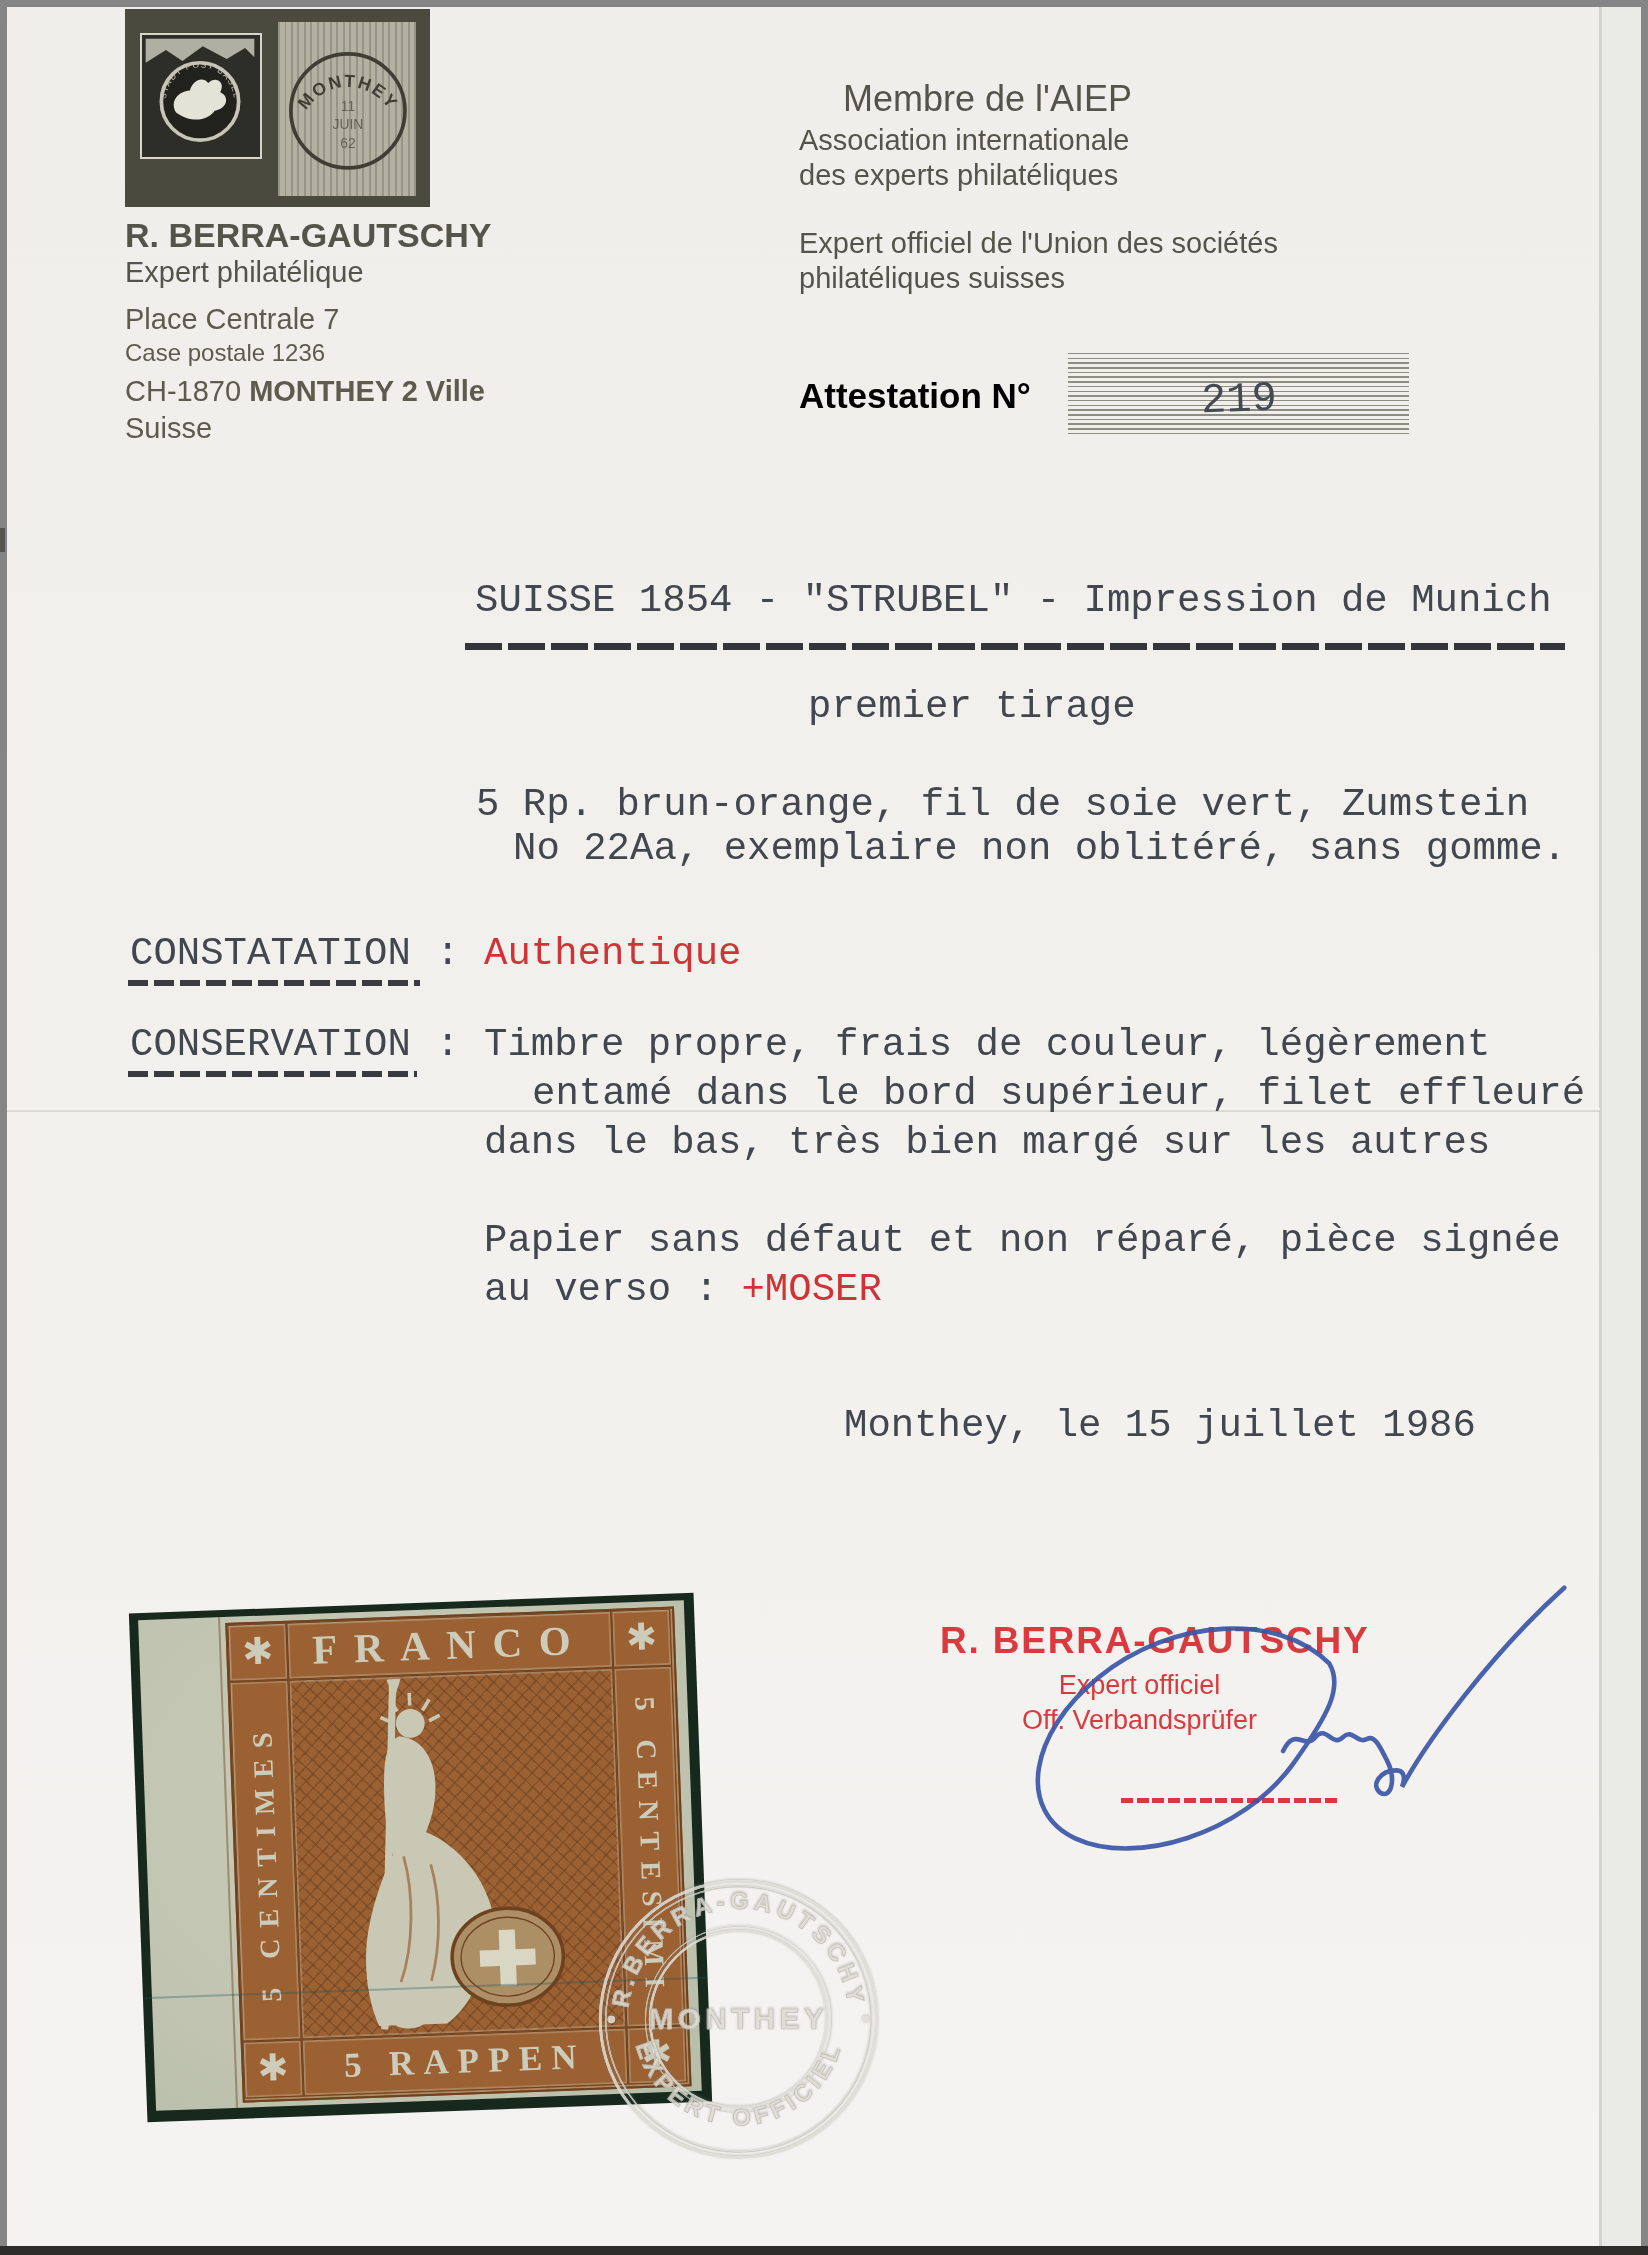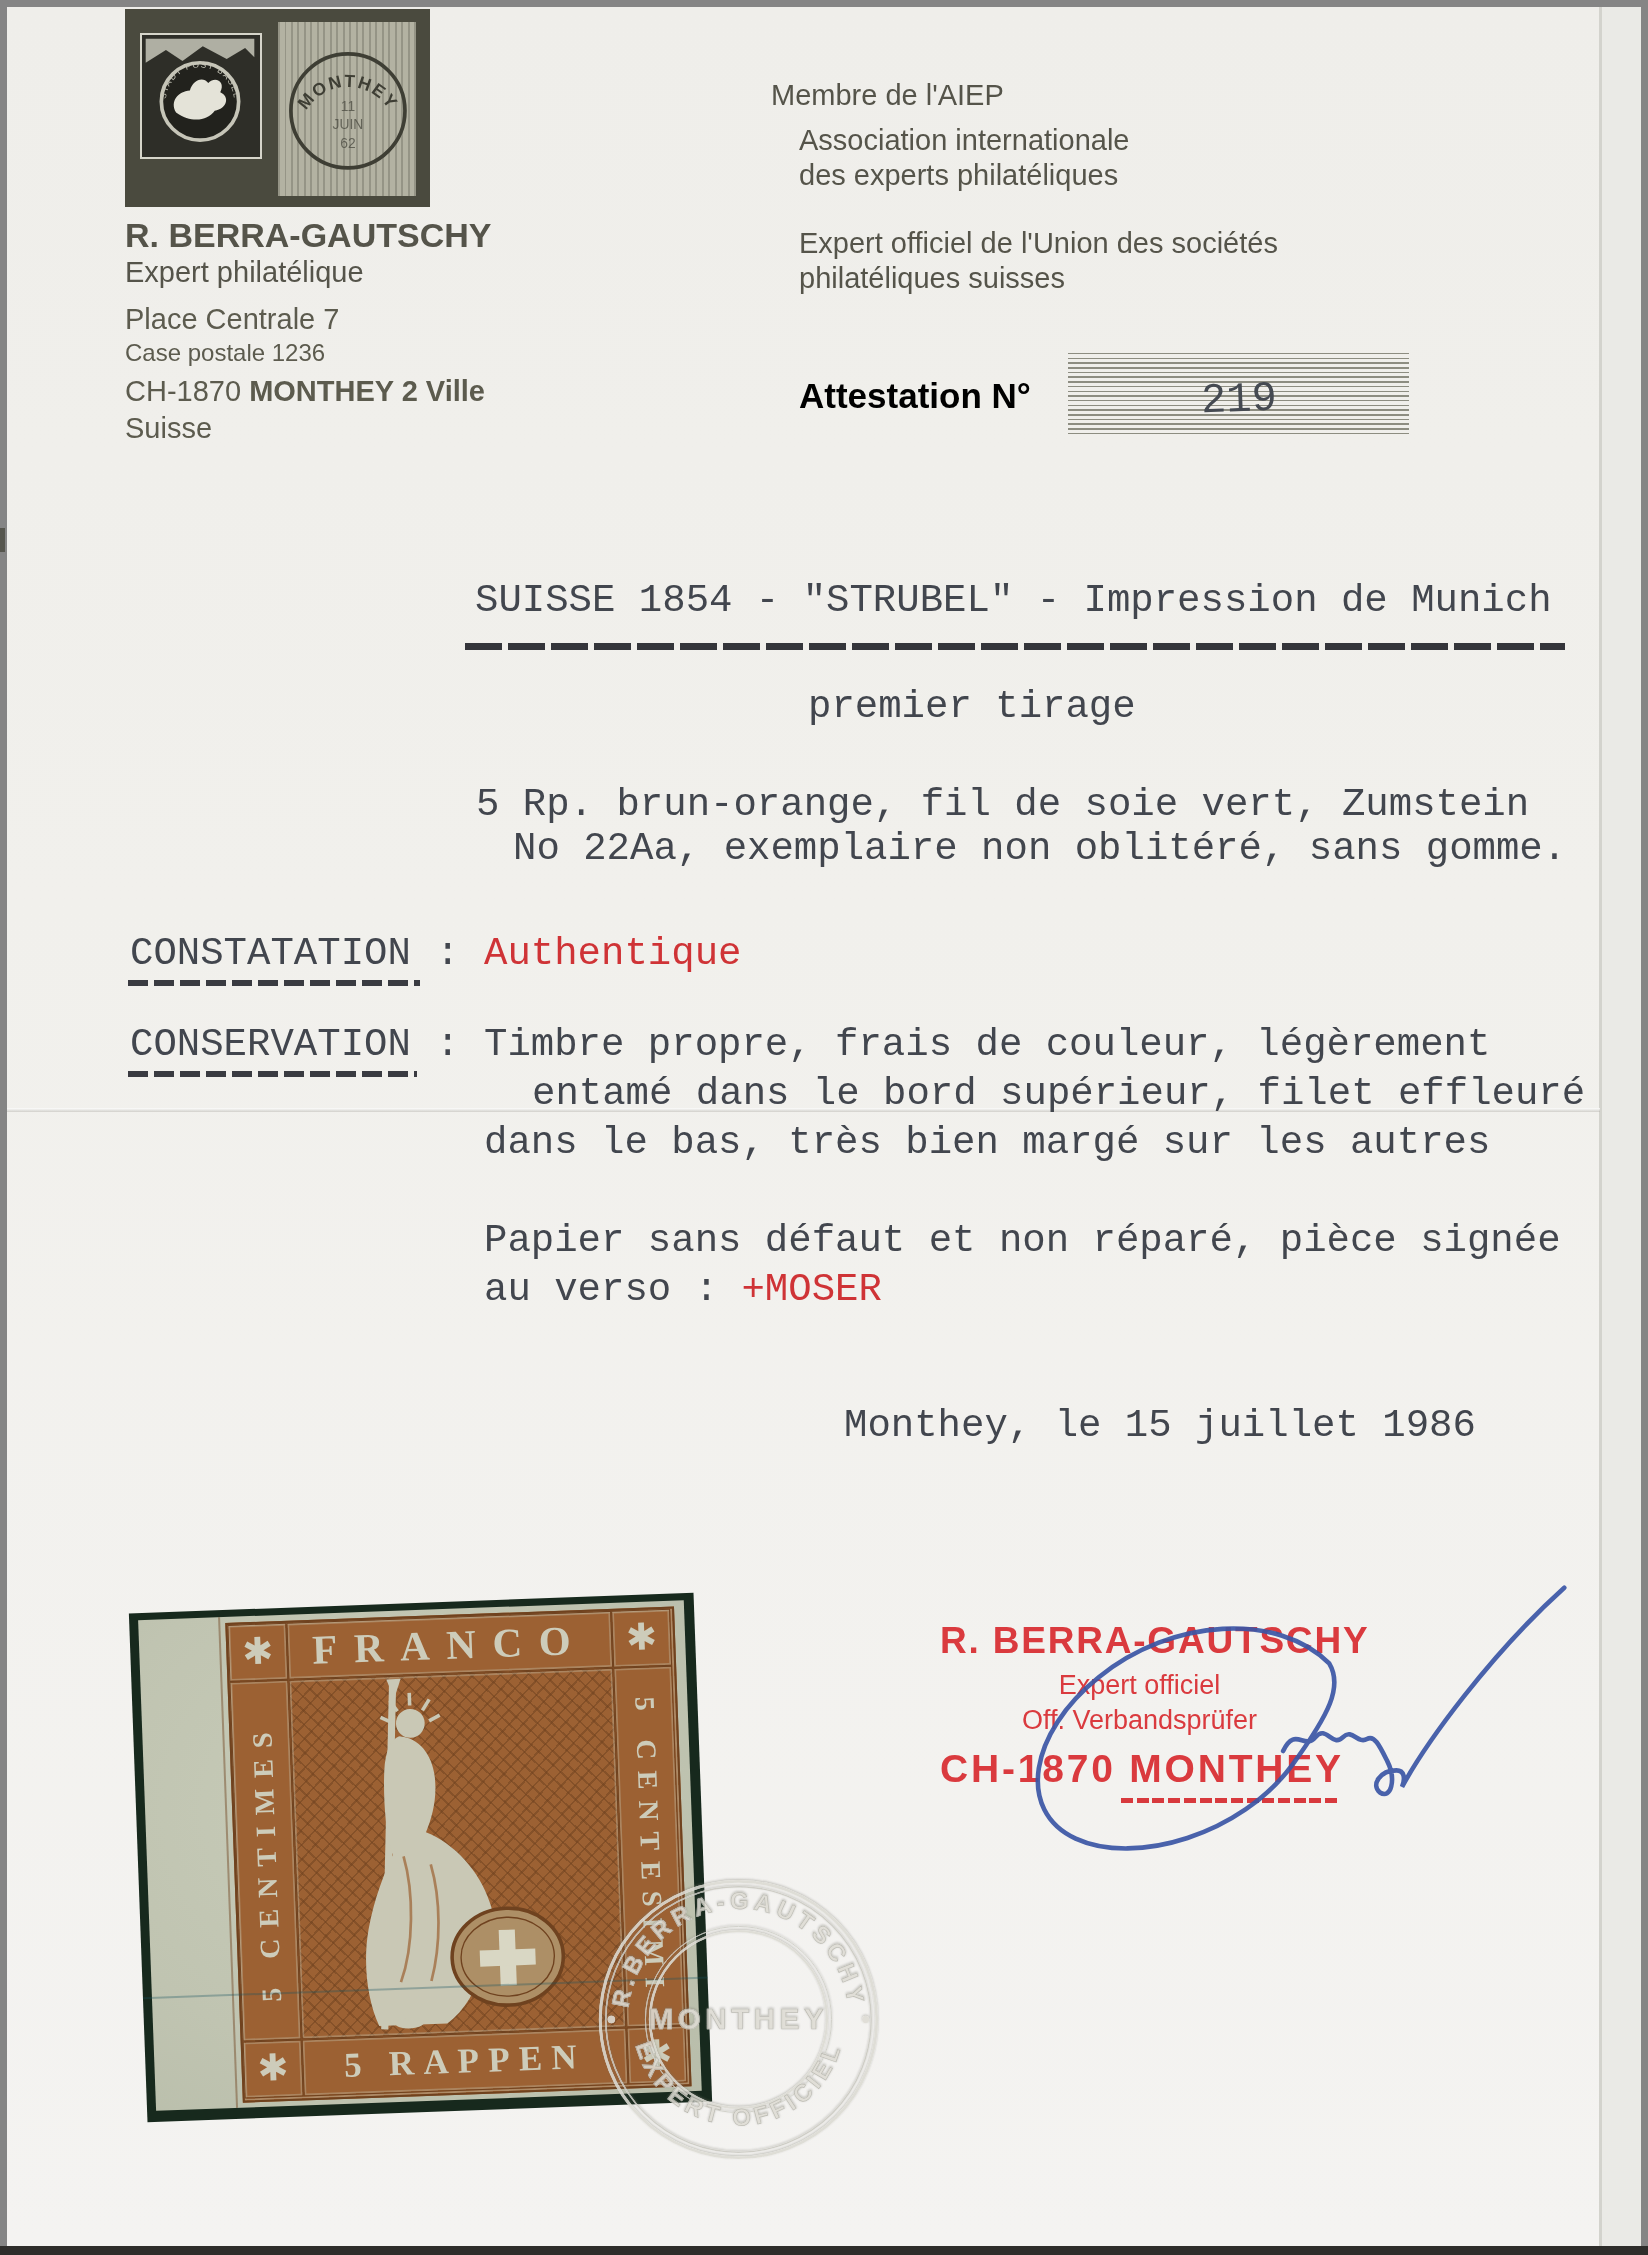--- a/index.html
+++ b/index.html
@@ -81,21 +81,21 @@
     </div>
   </div>
 
   <div class="abs sans" style="left:125px;top:218px;font-size:34px;font-weight:bold;">R. BERRA-GAUTSCHY</div>
   <div class="abs sans" style="left:125px;top:258px;font-size:29px;">Expert philatélique</div>
   <div class="abs sans" style="left:125px;top:305px;font-size:29px;color:#5c5b4e;">Place Centrale 7</div>
   <div class="abs sans" style="left:125px;top:341px;font-size:24px;color:#5c5b4e;">Case postale 1236</div>
   <div class="abs sans" style="left:125px;top:377px;font-size:29px;color:#5c5b4e;"><span>CH-1870 </span><span style="font-weight:bold;">MONTHEY 2 Ville</span></div>
   <div class="abs sans" style="left:125px;top:414px;font-size:29px;color:#5c5b4e;">Suisse</div>
 
-  <div class="abs sans" style="left:771px;top:81px;font-size:29px;">Membre de l'AIEP</div>
+  <div class="abs sans" style="left:843px;top:81px;font-size:36px;">Membre de l'AIEP</div>
   <div class="abs sans" style="left:799px;top:126px;font-size:29px;">Association internationale</div>
   <div class="abs sans" style="left:799px;top:161px;font-size:29px;">des experts philatéliques</div>
   <div class="abs sans" style="left:799px;top:229px;font-size:29px;">Expert officiel de l'Union des sociétés</div>
   <div class="abs sans" style="left:799px;top:264px;font-size:29px;">philatéliques suisses</div>
 
   <div class="abs sans" style="left:799px;top:378px;font-size:35px;font-weight:bold;color:#000000;">Attestation N°</div>
   <div class="abs hatch-box" style="left:1068px;top:353px;width:341px;height:85px;">
     <div style="text-align:center;padding-top:26px;font-family:'Liberation Mono',monospace;font-size:42px;color:#454a52;transform:rotate(-2deg);">219</div>
   </div>
 
@@ -185,21 +185,20 @@
       <textPath href="#seal-bottom-arc" startOffset="50%" text-anchor="middle">EXPERT OFFICIEL</textPath>
     </text>
     <text x="172" y="182" text-anchor="middle" font-family="Liberation Sans, sans-serif" font-weight="bold" font-size="32" letter-spacing="5" fill="#dedcd4" stroke="#b5b4ab" stroke-width="0.8">MONTHEY</text>
     <circle cx="34" cy="172" r="4" fill="#dedcd4"></circle>
     <circle cx="310" cy="172" r="4" fill="#dedcd4"></circle>
   </svg>
 
   <div class="abs rs" style="left:940px;top:1622px;font-size:37px;font-weight:bold;letter-spacing:1.8px;">R. BERRA-GAUTSCHY</div>
   <div class="abs rs" style="left:940px;top:1672px;font-size:27px;">Expert officiel</div>
   <div class="abs rs" style="left:940px;top:1707px;font-size:27px;">Off. Verbandsprüfer</div>
-  <div class="abs rs" style="left:940px;top:1749px;font-size:39px;font-weight:bold;letter-spacing:2.8px;"><span>CH-1870 </span><span>MONTHEY</span></div>
   <div class="abs rs-underline" style="left:1121px;top:1798px;width:217px;"></div>
 
   <svg class="abs" style="left:974px;top:1562px;" width="609" height="295" viewBox="0 0 660 320">
     <g fill="none" stroke="#3b56a6" stroke-width="5" stroke-linecap="round" opacity="0.92">
       <path d="M 385,110 C 330,55 215,60 135,125 C 60,185 45,270 110,300 C 175,330 290,295 345,220 C 385,165 400,135 385,110 Z"></path>
       <path d="M 335,205 C 348,178 358,204 370,190 C 382,176 388,202 400,190 C 410,180 416,198 426,192 C 434,187 440,200 448,216 C 458,236 452,258 440,250 C 430,242 440,226 458,226 C 466,226 468,234 464,244 C 490,196 560,100 640,28"></path>
     </g>
   </svg>
 
   <div class="bottom-border"></div>

